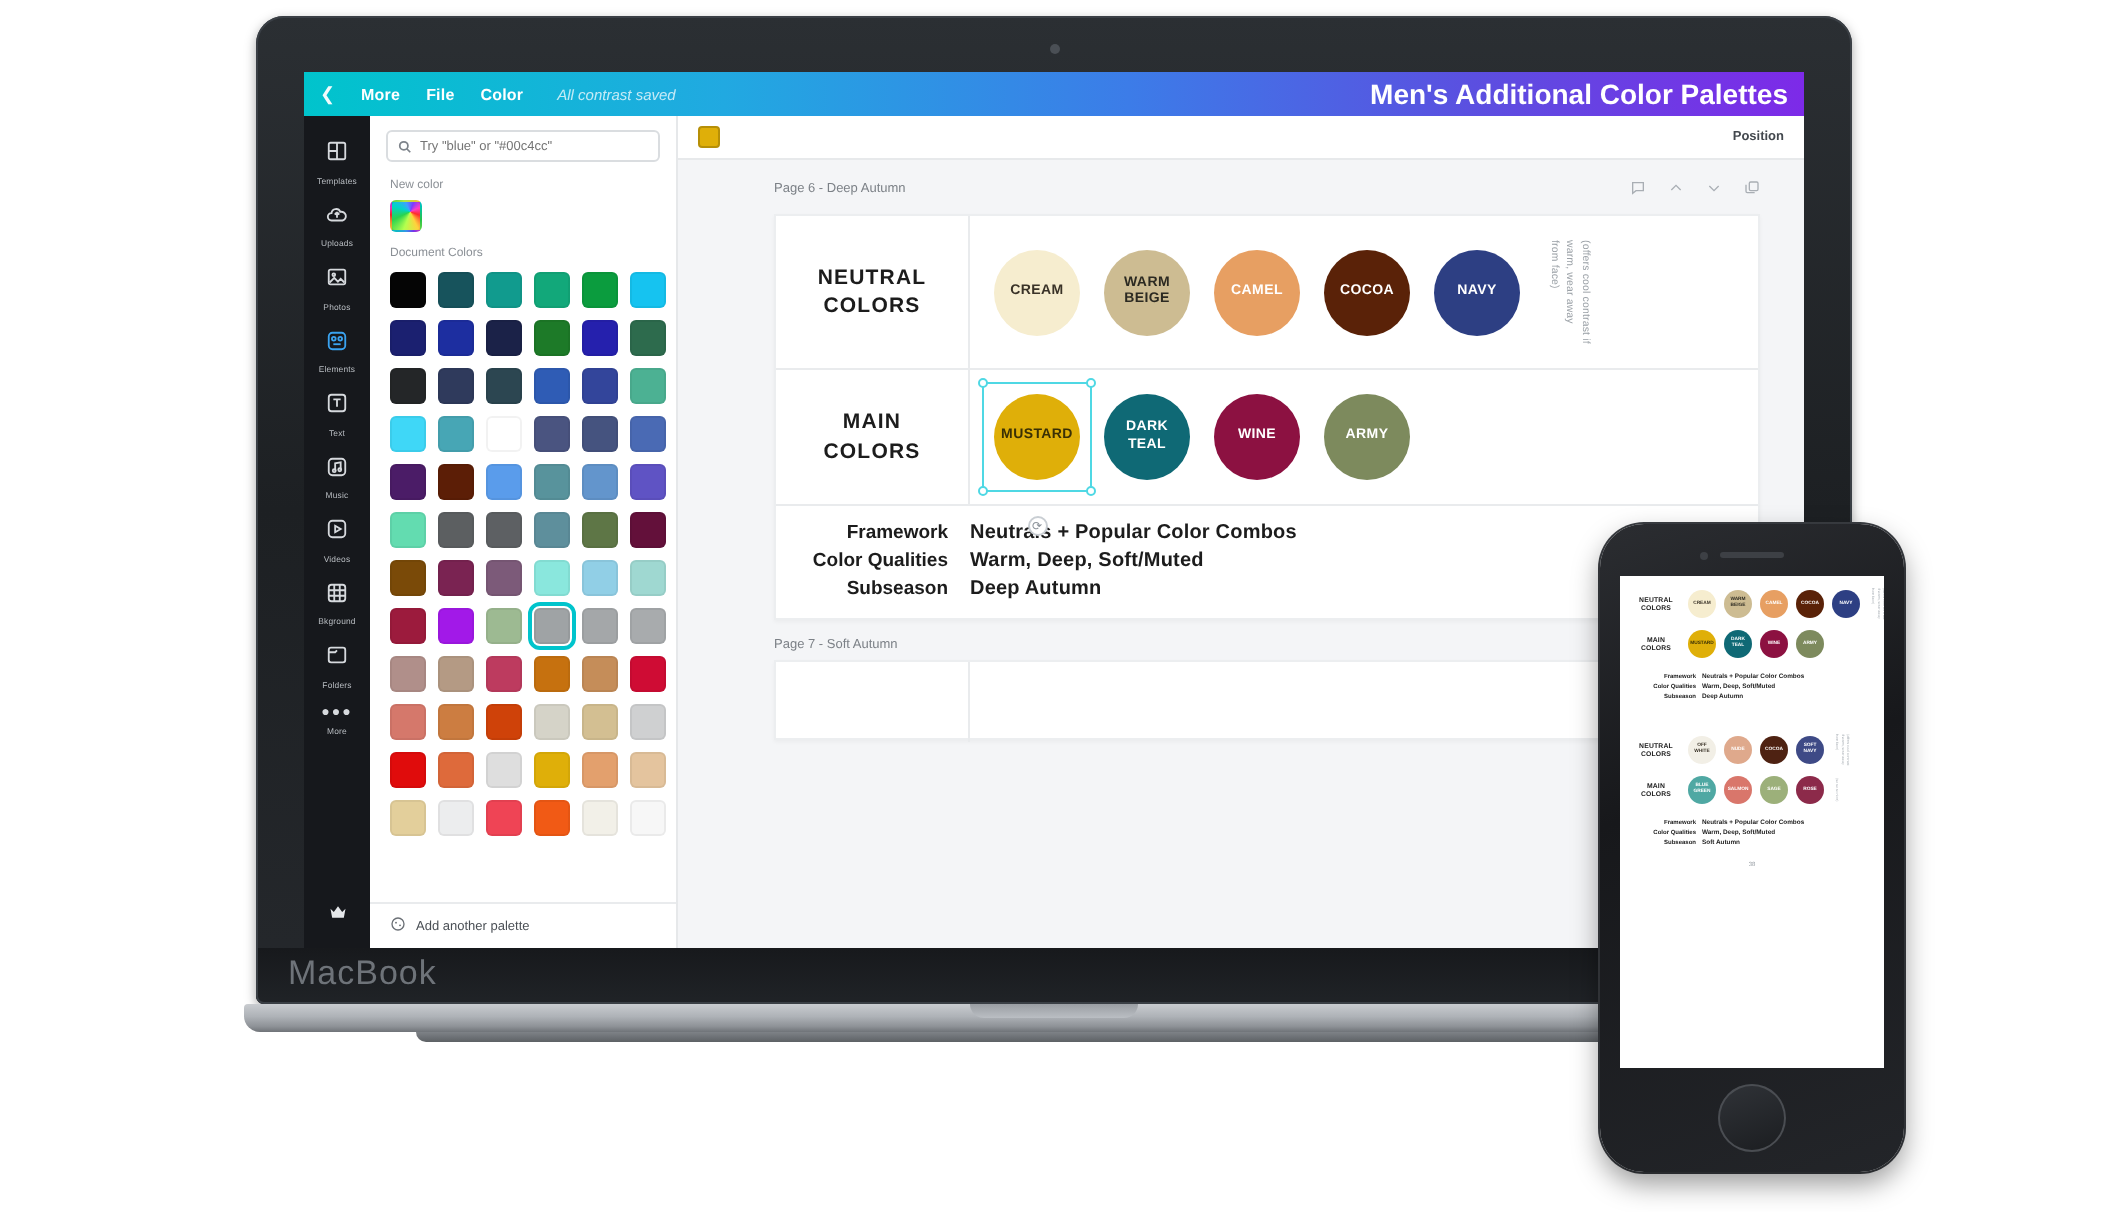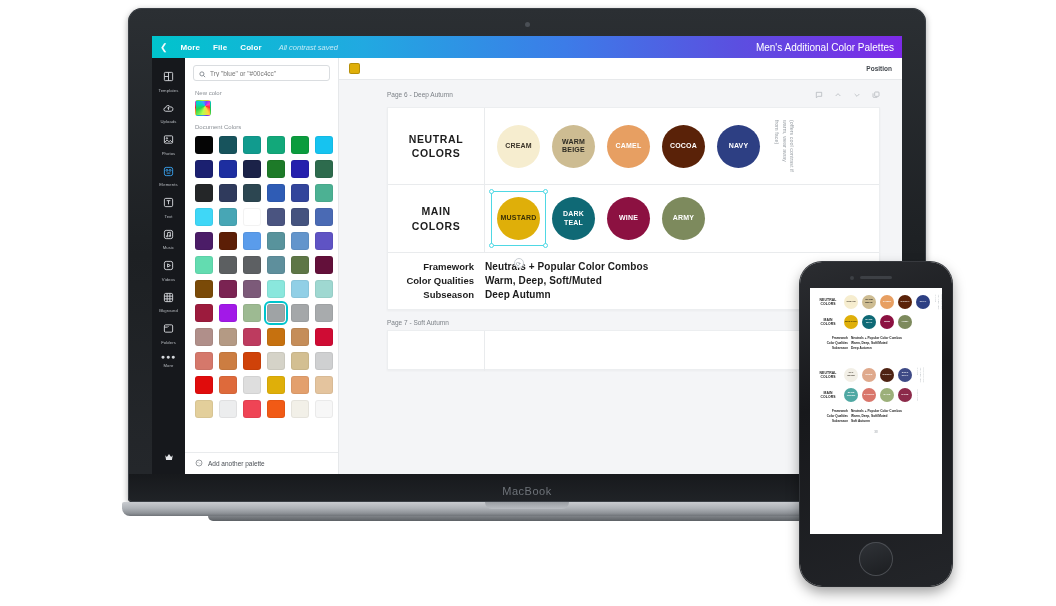--- a/index.html
+++ b/index.html
@@ -25,22 +25,22 @@
   }
   .mb-cam { position:absolute; left:50%; top:14px; width:5px; height:5px; margin-left:-2.5px;
             border-radius:50%; background:#4a4f55; }
   .mb-screen {
     position:absolute; left:24px; top:28px; width:750px; height:438px;
     background:#0c0c0c; overflow:hidden;
   }
   .mb-chinbar{ position:absolute; left:0; bottom:0; width:798px; height:28px;
     background:linear-gradient(180deg,#17191c 0%,#202327 100%);
     border-radius:0 0 4px 4px; }
-  .mb-brand{ position:absolute; left:0; bottom:5px; width:798px; text-align:center;
-    font-size:11px; letter-spacing:.5px; color:#6e7379; }
+  .mb-brand{ position:absolute; left:16px; bottom:5px; width:798px; text-align:left;
+    font-size:17px; letter-spacing:.5px; color:#6e7379; }
 
   .mb-base{
     position:absolute; left:-6px; top:494px; width:810px; height:14px;
     background:linear-gradient(180deg,#c9ccd0 0%,#aeb2b7 45%,#8e9297 80%,#6f7378 100%);
     border-radius:2px 2px 8px 8px;
   }
   .mb-notch{
     position:absolute; left:50%; margin-left:-42px; top:494px; width:84px; height:7px;
     background:linear-gradient(180deg,#9a9ea3,#babec3); border-radius:0 0 7px 7px; z-index:3;
   }
@@ -55,21 +55,21 @@
 
   .topbar{
     height:22px; width:100%;
     background:linear-gradient(90deg,#00c4cc 0%, #21a9e1 28%, #3c7ce8 55%, #5b4fe0 78%, #7d2ae8 100%);
     display:flex; align-items:center; padding:0 8px; color:#fff;
   }
   .tb-left{ display:flex; align-items:center; gap:13px; }
   .tb-chev{ font-size:9px; opacity:.95; }
   .tb-item{ font-size:8px; font-weight:bold; letter-spacing:.1px; }
   .tb-saved{ font-size:7.5px; font-style:italic; opacity:.75; margin-left:4px; font-weight:normal;}
-  .tb-title{ margin-left:auto; font-size:10px; font-weight:normal; }
+  .tb-title{ margin-left:auto; font-size:14px; font-weight:bold; }
 
   .body-row{ display:flex; height:416px; }
 
   
   .rail{
     width:33px; background:#16181c; flex:0 0 33px; position:relative;
     display:flex; flex-direction:column; align-items:center; padding-top:6px;
   }
   .rail-item{ width:33px; padding:4px 0 3px; text-align:center; cursor:pointer; }
   .rail-item.active .rail-ico{ color:#3aa3f0; }

